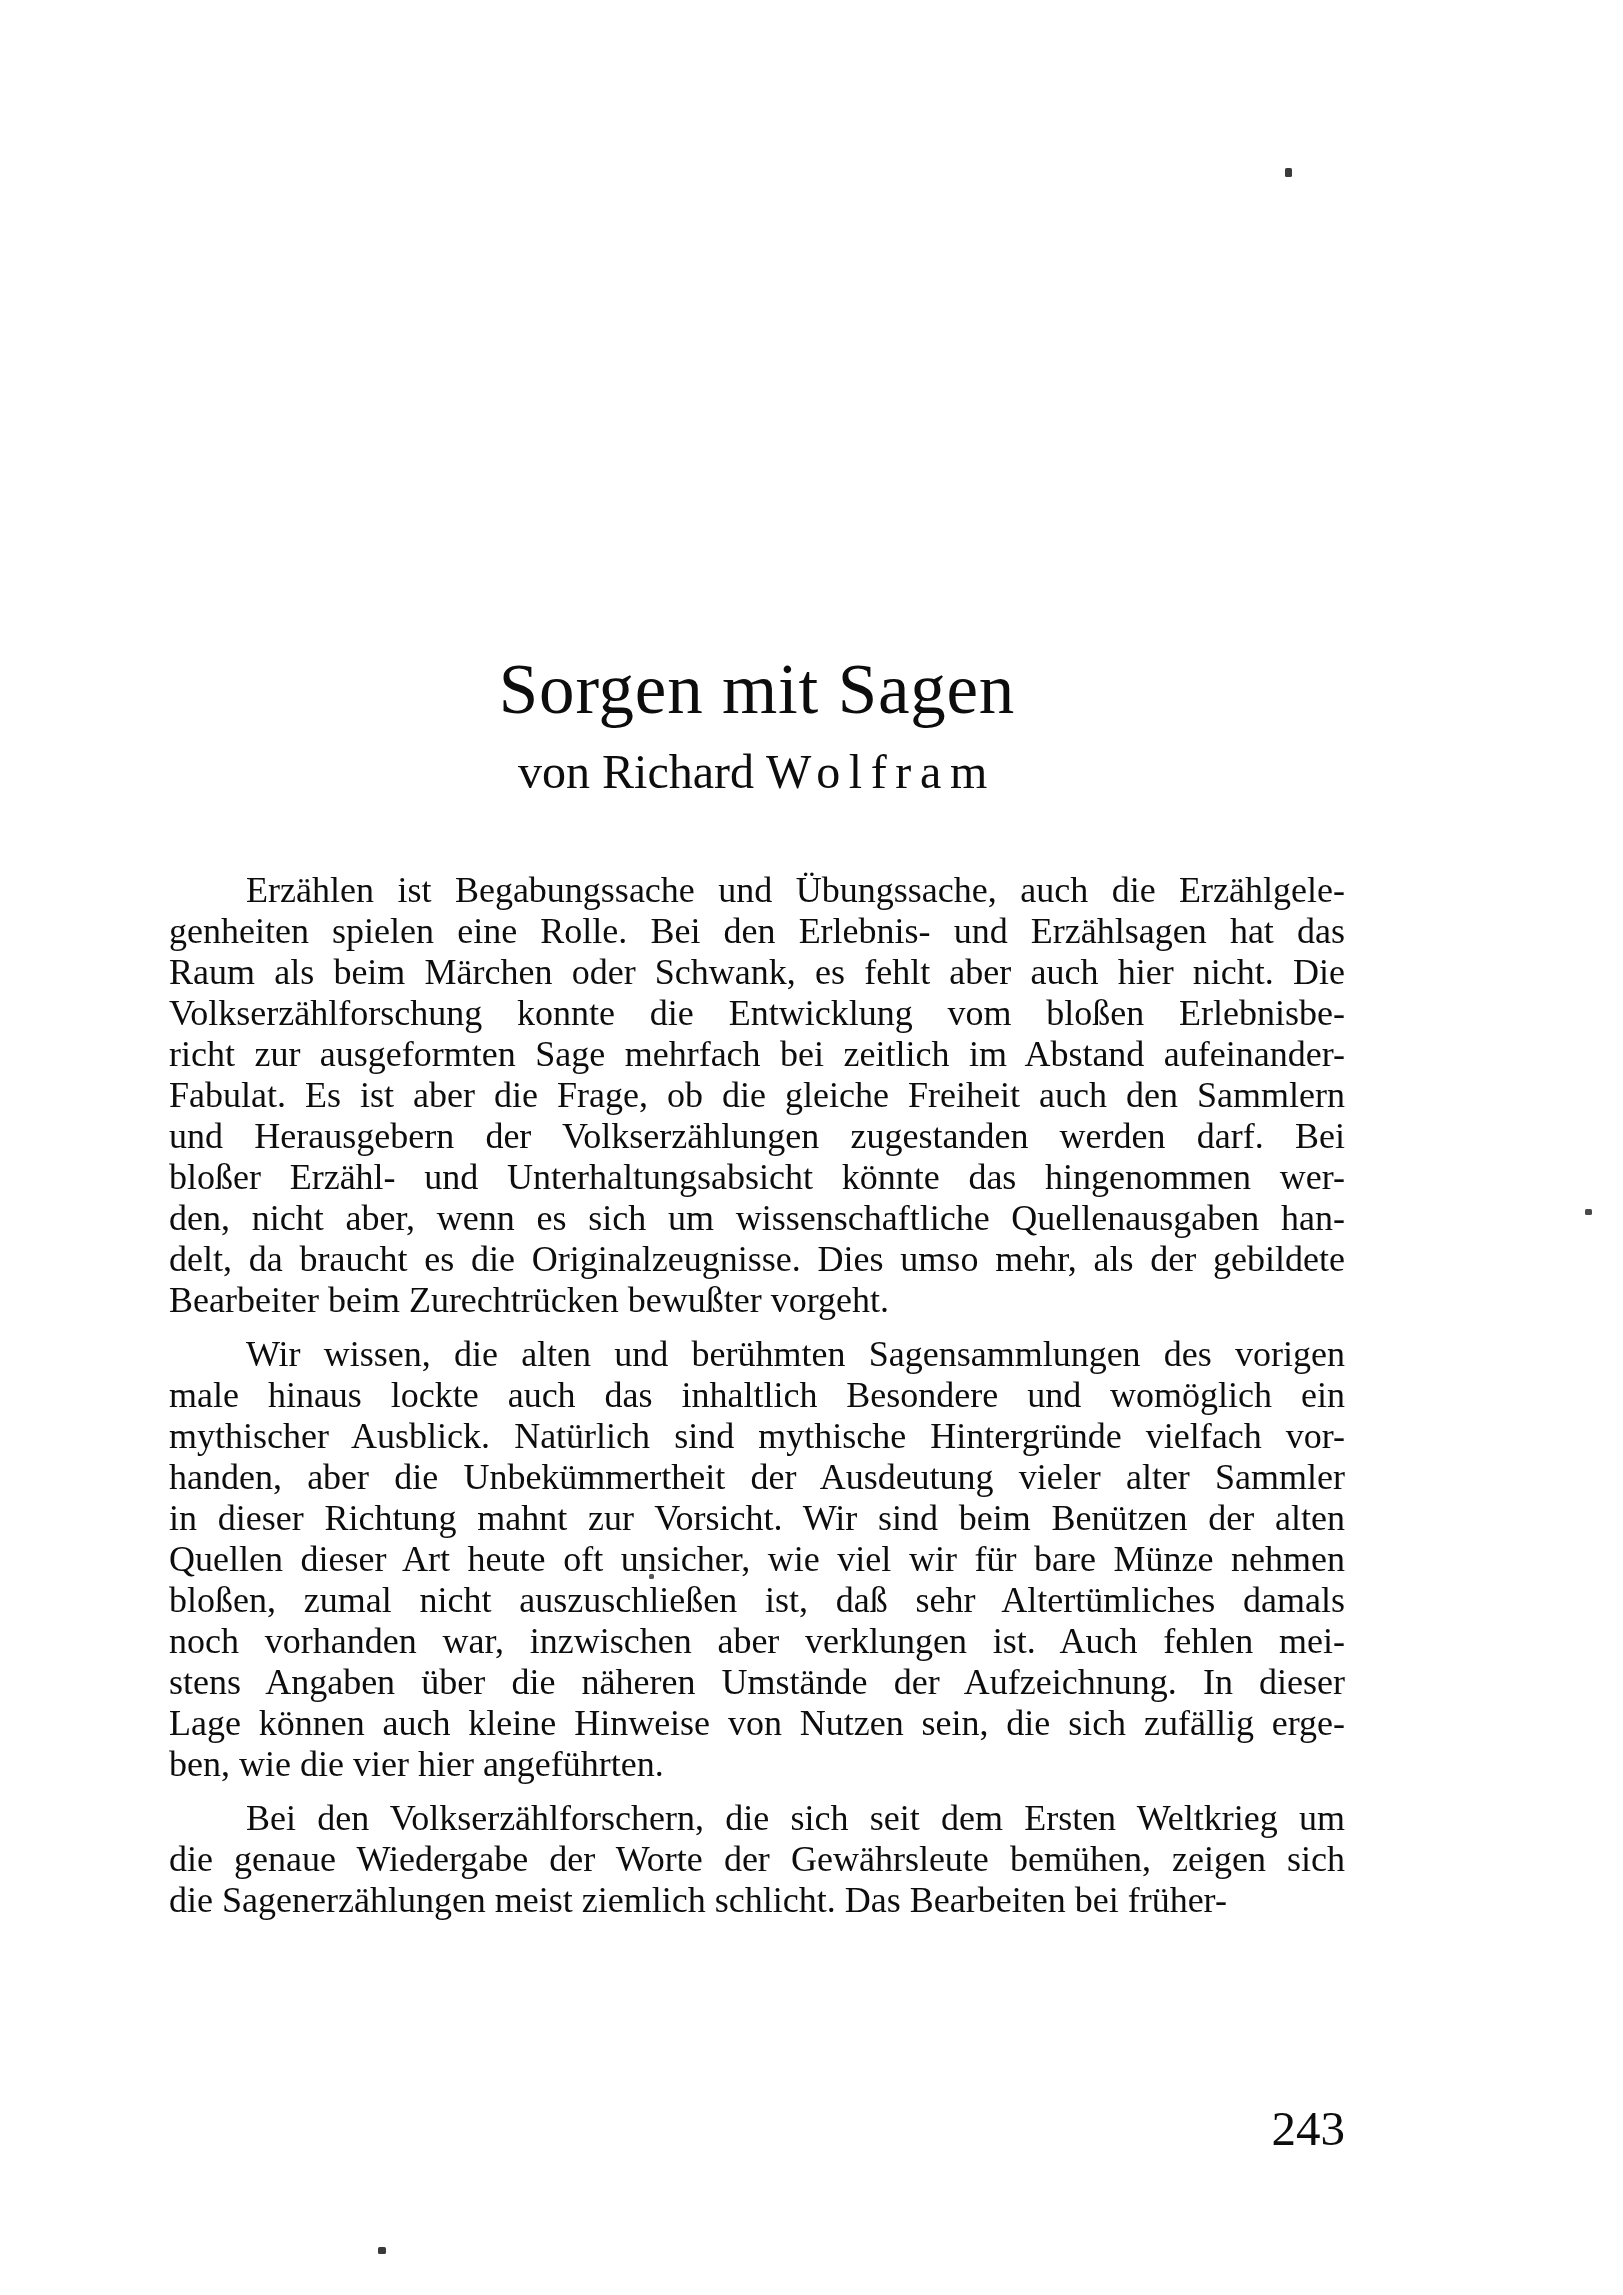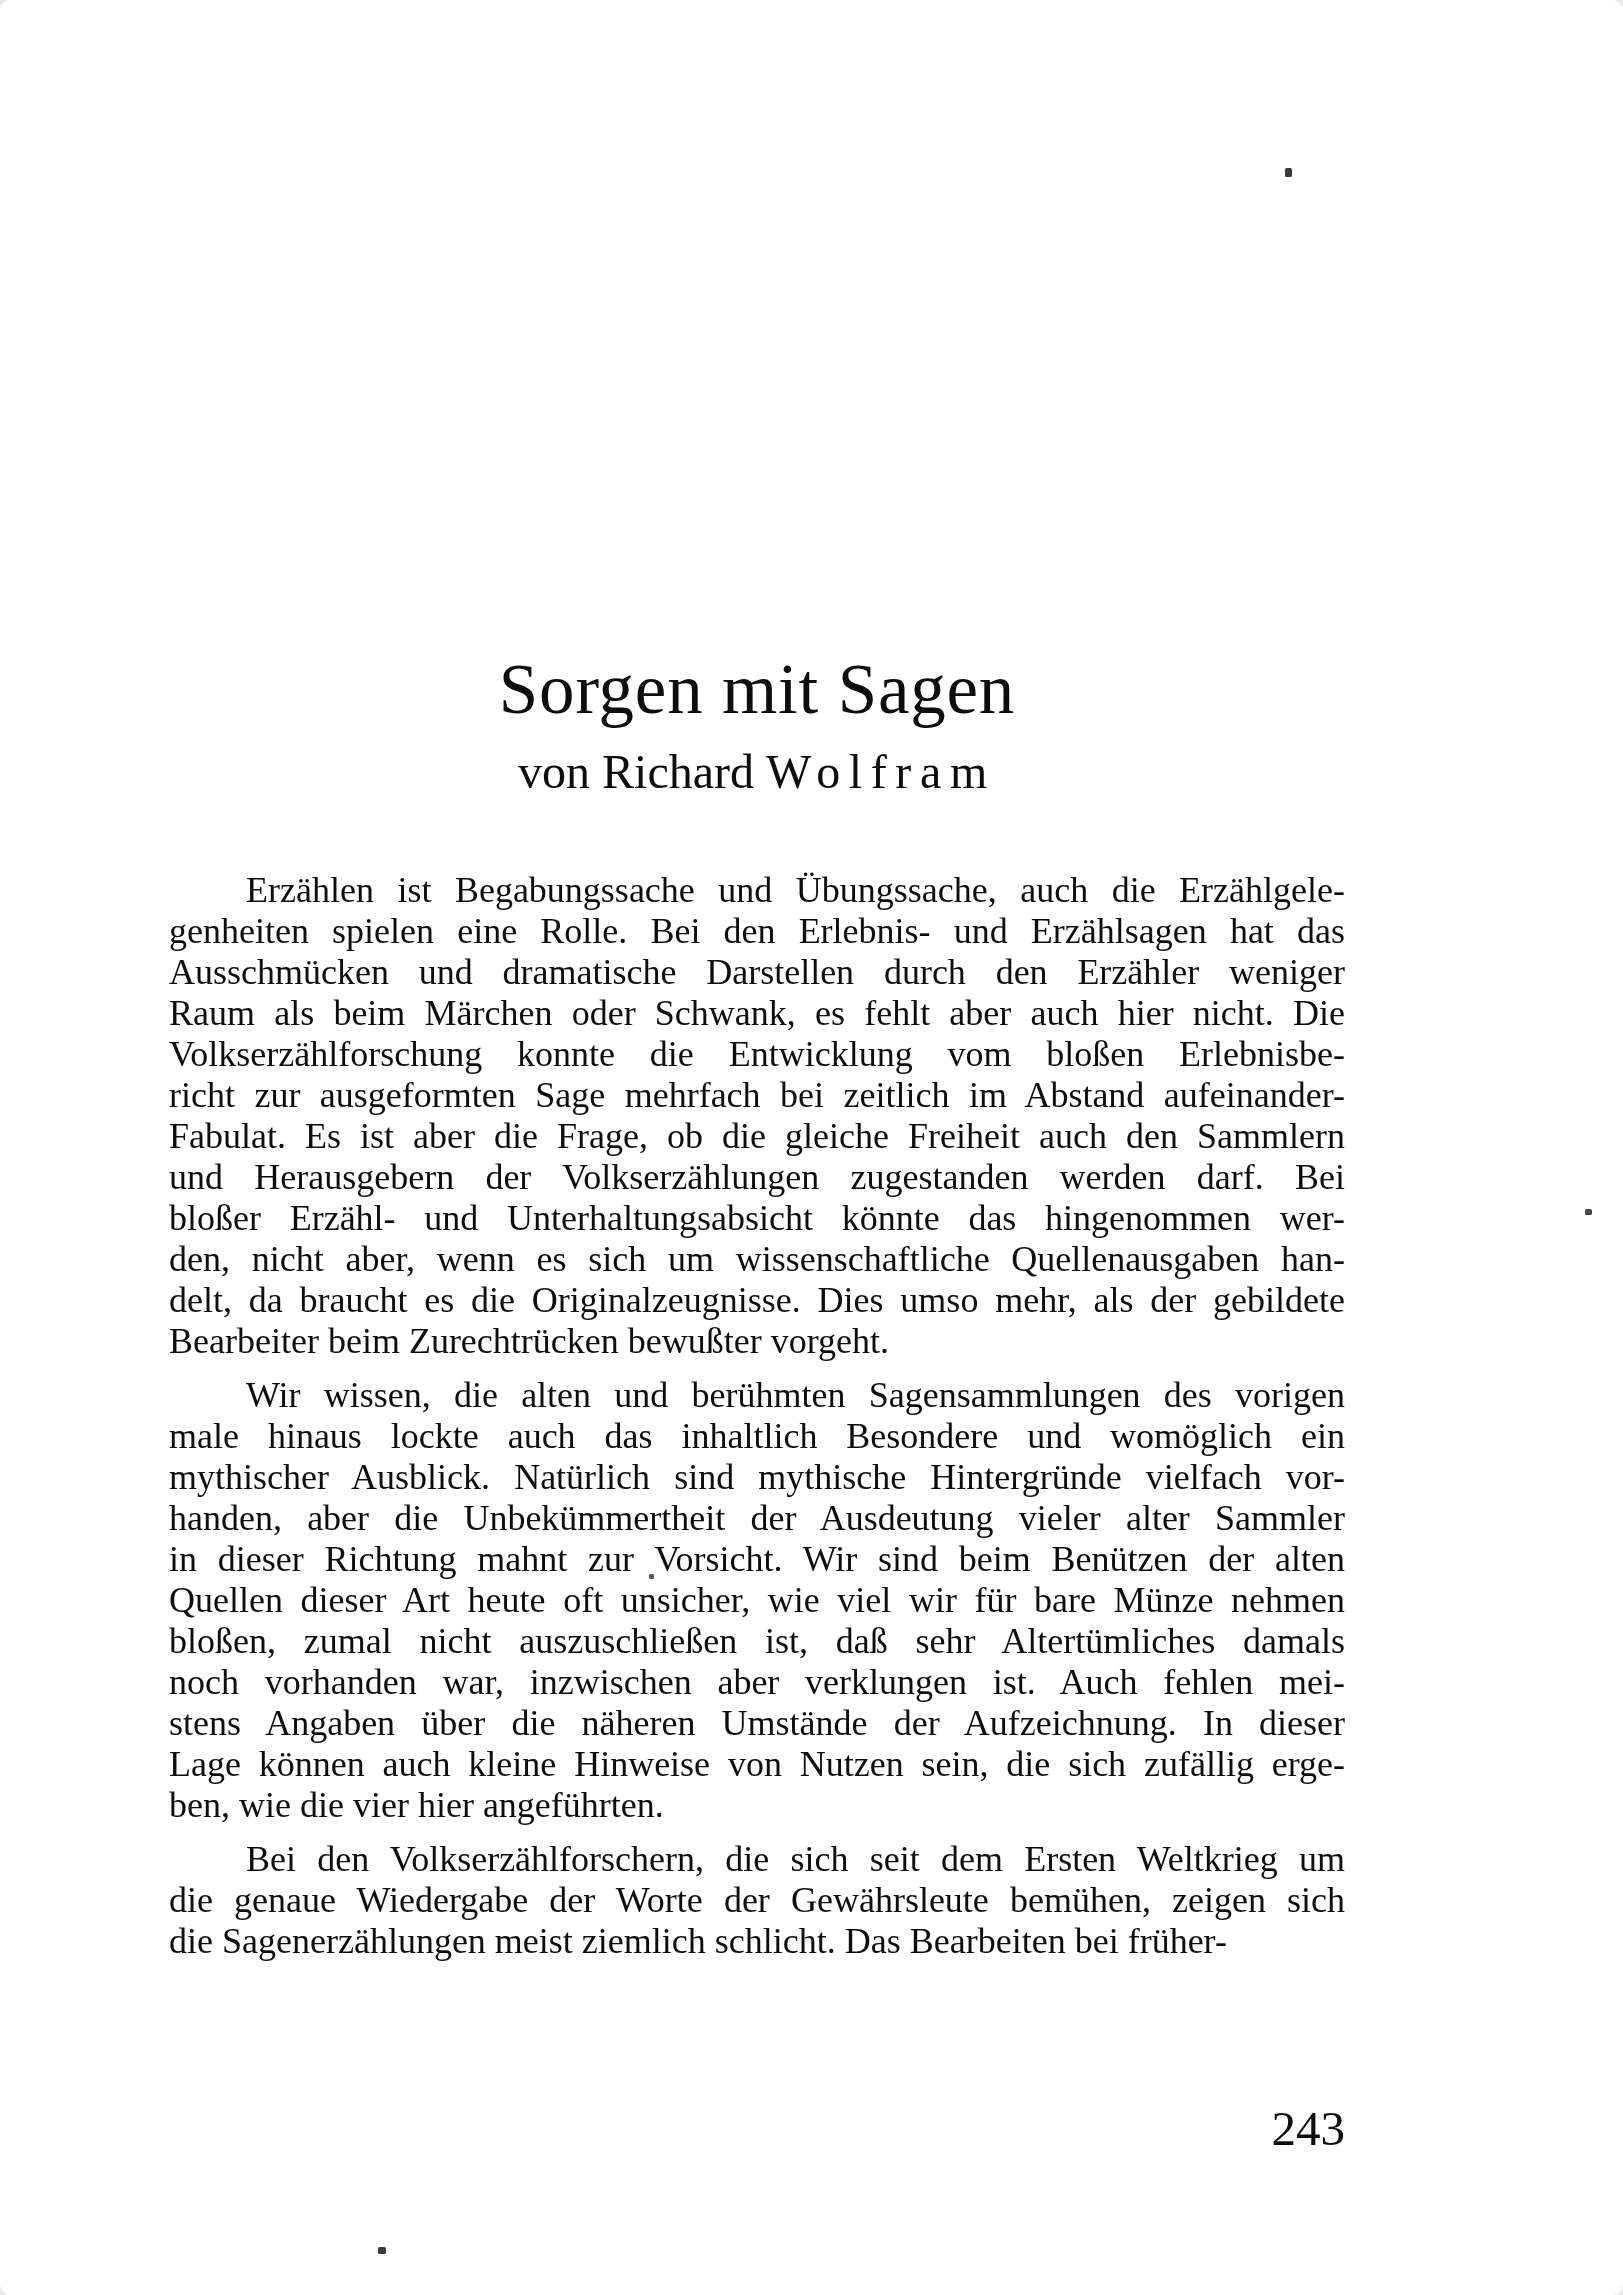--- a/index.html
+++ b/index.html
@@ -8,21 +8,20 @@
     background: #e8e8e8;
   }
   .page {
     position: relative;
     width: 1623px;
     height: 2295px;
     background: #ffffff;
     color: #0d0d0d;
     font-family: "Liberation Serif", "DejaVu Serif", serif;
     overflow: hidden;
-    border-radius: 11px;
   }
   .doc-title {
     position: absolute;
     left: 169px;
     top: 654px;
     width: 1176px;
     font-size: 71px;
     line-height: 1;
     text-align: center;
     letter-spacing: 0.8px;
@@ -95,21 +94,20 @@
     <span>von Richard</span>
     <span> </span>
     <span class="name">Wolfram</span>
   </div>
 
   <div class="body-text">
 
     <div class="para">
       <span class="ln first">Erzählen ist Begabungssache und Übungssache, auch die Erzählgele-</span>
       <span class="ln">genheiten spielen eine Rolle. Bei den Erlebnis- und Erzählsagen hat das</span>
-      <span class="ln">Ausschmücken und dramatische Darstellen durch den Erzähler weniger</span>
       <span class="ln">Raum als beim Märchen oder Schwank, es fehlt aber auch hier nicht. Die</span>
       <span class="ln">Volkserzählforschung konnte die Entwicklung vom bloßen Erlebnisbe-</span>
       <span class="ln">richt zur ausgeformten Sage mehrfach bei zeitlich im Abstand aufeinander-</span>
       <span class="ln">Fabulat. Es ist aber die Frage, ob die gleiche Freiheit auch den Sammlern</span>
       <span class="ln">und Herausgebern der Volkserzählungen zugestanden werden darf. Bei</span>
       <span class="ln">bloßer Erzähl- und Unterhaltungsabsicht könnte das hingenommen wer-</span>
       <span class="ln">den, nicht aber, wenn es sich um wissenschaftliche Quellenausgaben han-</span>
       <span class="ln">delt, da braucht es die Originalzeugnisse. Dies umso mehr, als der gebildete</span>
       <span class="ln end">Bearbeiter beim Zurechtrücken bewußter vorgeht.</span>
     </div>

